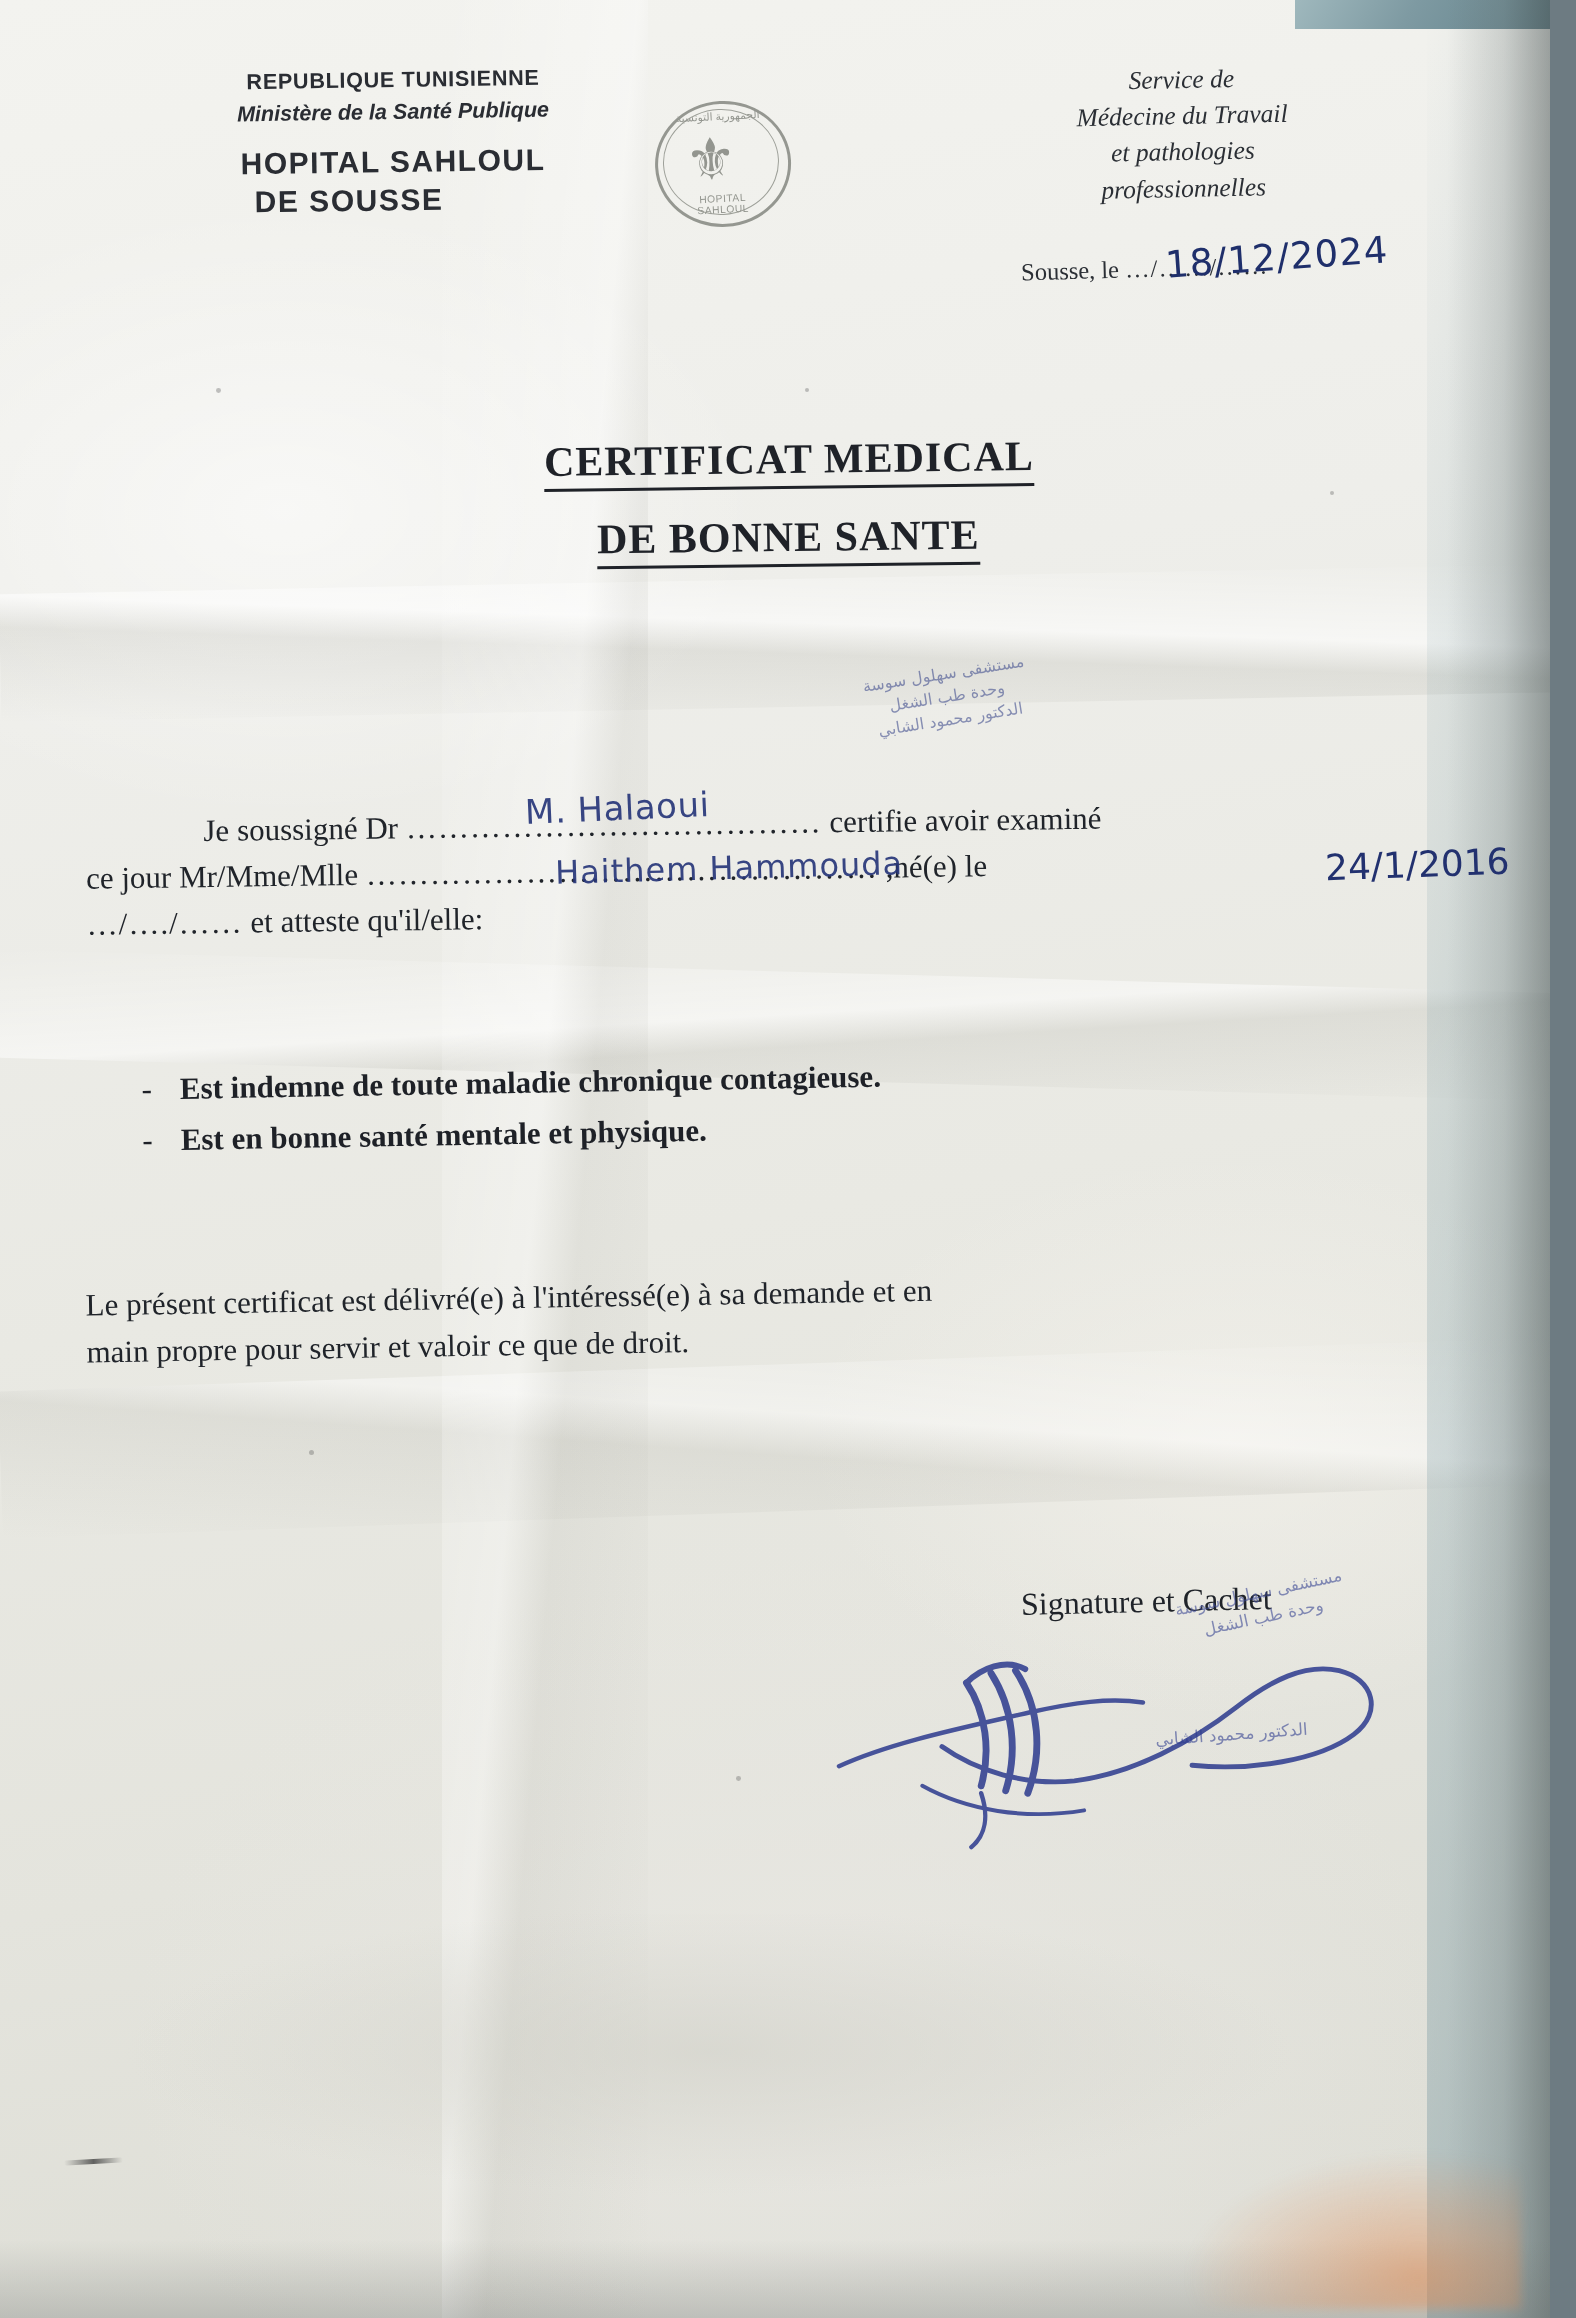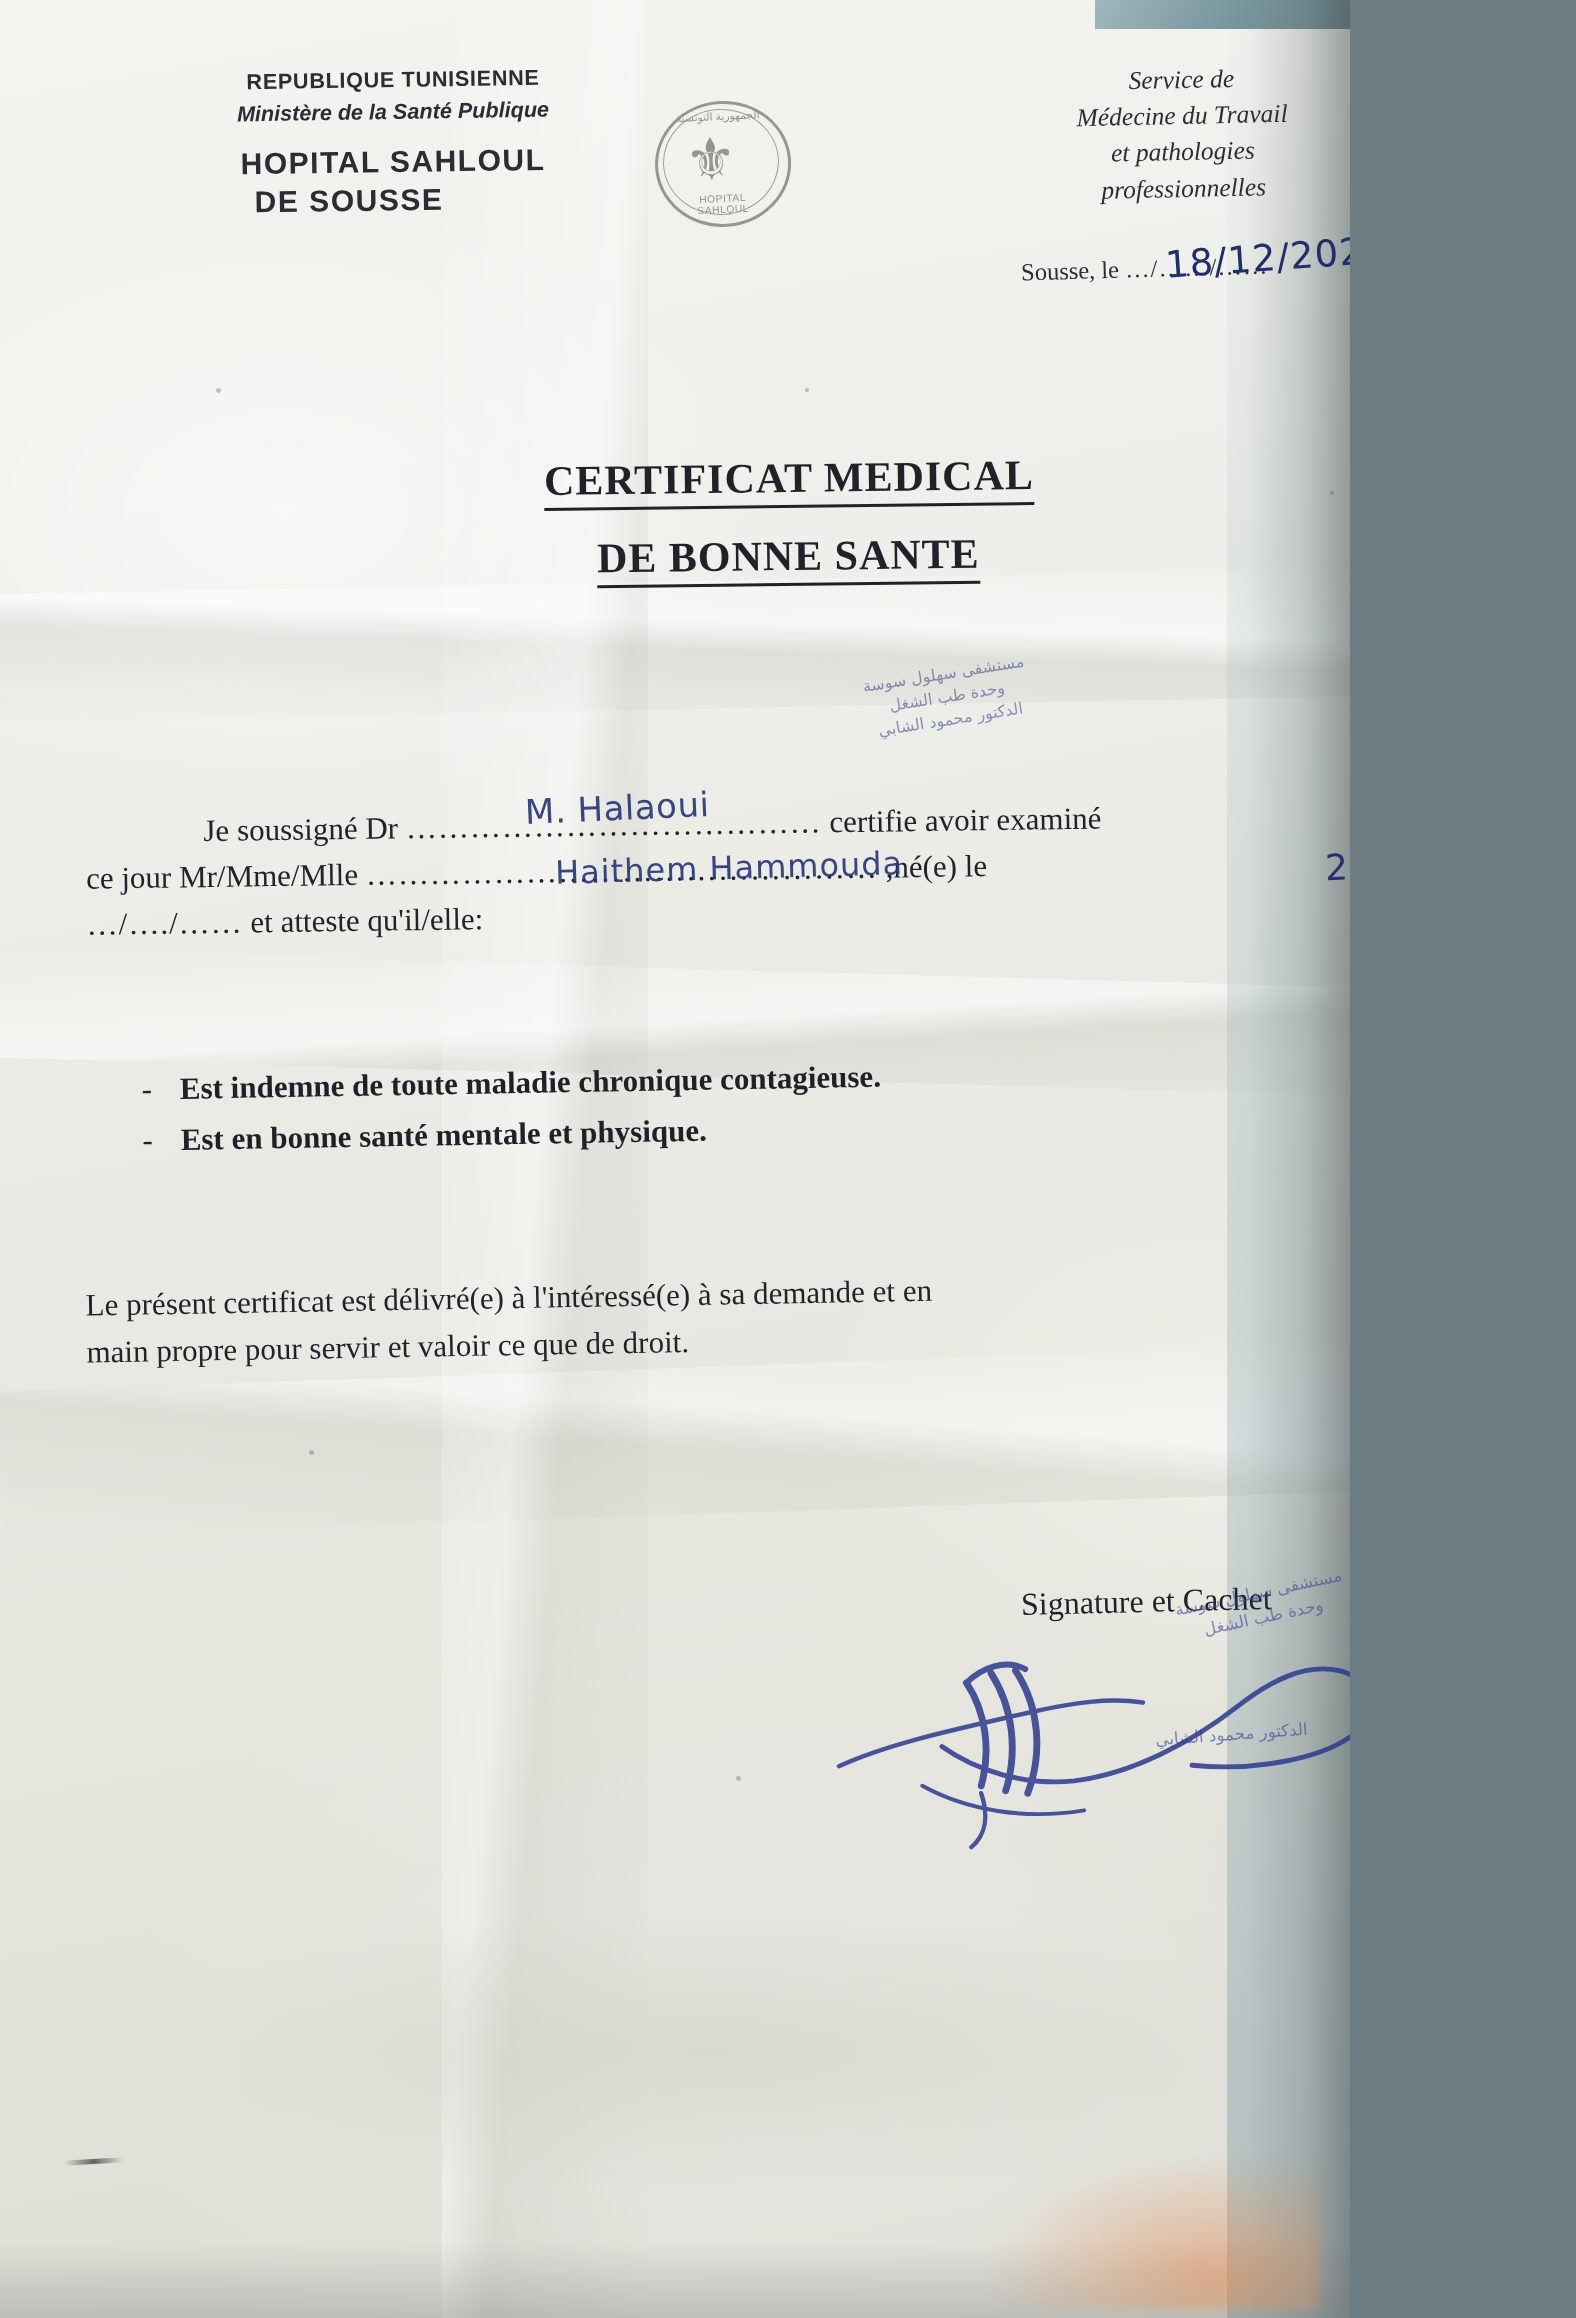--- a/index.html
+++ b/index.html
@@ -2,21 +2,21 @@
 <html style="font-size:7.9px"><head>
 <meta charset="utf-8">
 <style>
   html, body {
     margin: 0;
     padding: 0;
     background: #6d7b82;
   }
   #page {
     position: relative;
-    width: 1350px;
+    width: 1550px;
     height: 2319px;
     overflow: hidden;
     background: #cfd6d6;
     font-family: "Liberation Serif", serif;
   }
 
   
   .paper {
     position: absolute;
     left: 0;
@@ -202,21 +202,21 @@
     font-family: "DejaVu Sans", sans-serif;
     font-size: 37px;
     color: #1f2f6b;
     transform: rotate(-4deg);
     letter-spacing: 1px;
   }
 
   
   .title-block {
     position: absolute;
-    left: 0; top: 454px; width: 1577px;
+    left: 0; top: 435px; width: 1577px;
     text-align: center;
   }
   .title-block .t1,
   .title-block .t2 {
     font-family: "Liberation Serif", serif;
     font-weight: 700;
     font-size: 42px;
     letter-spacing: 1px;
     color: #1f2228;
     display: inline-block;

